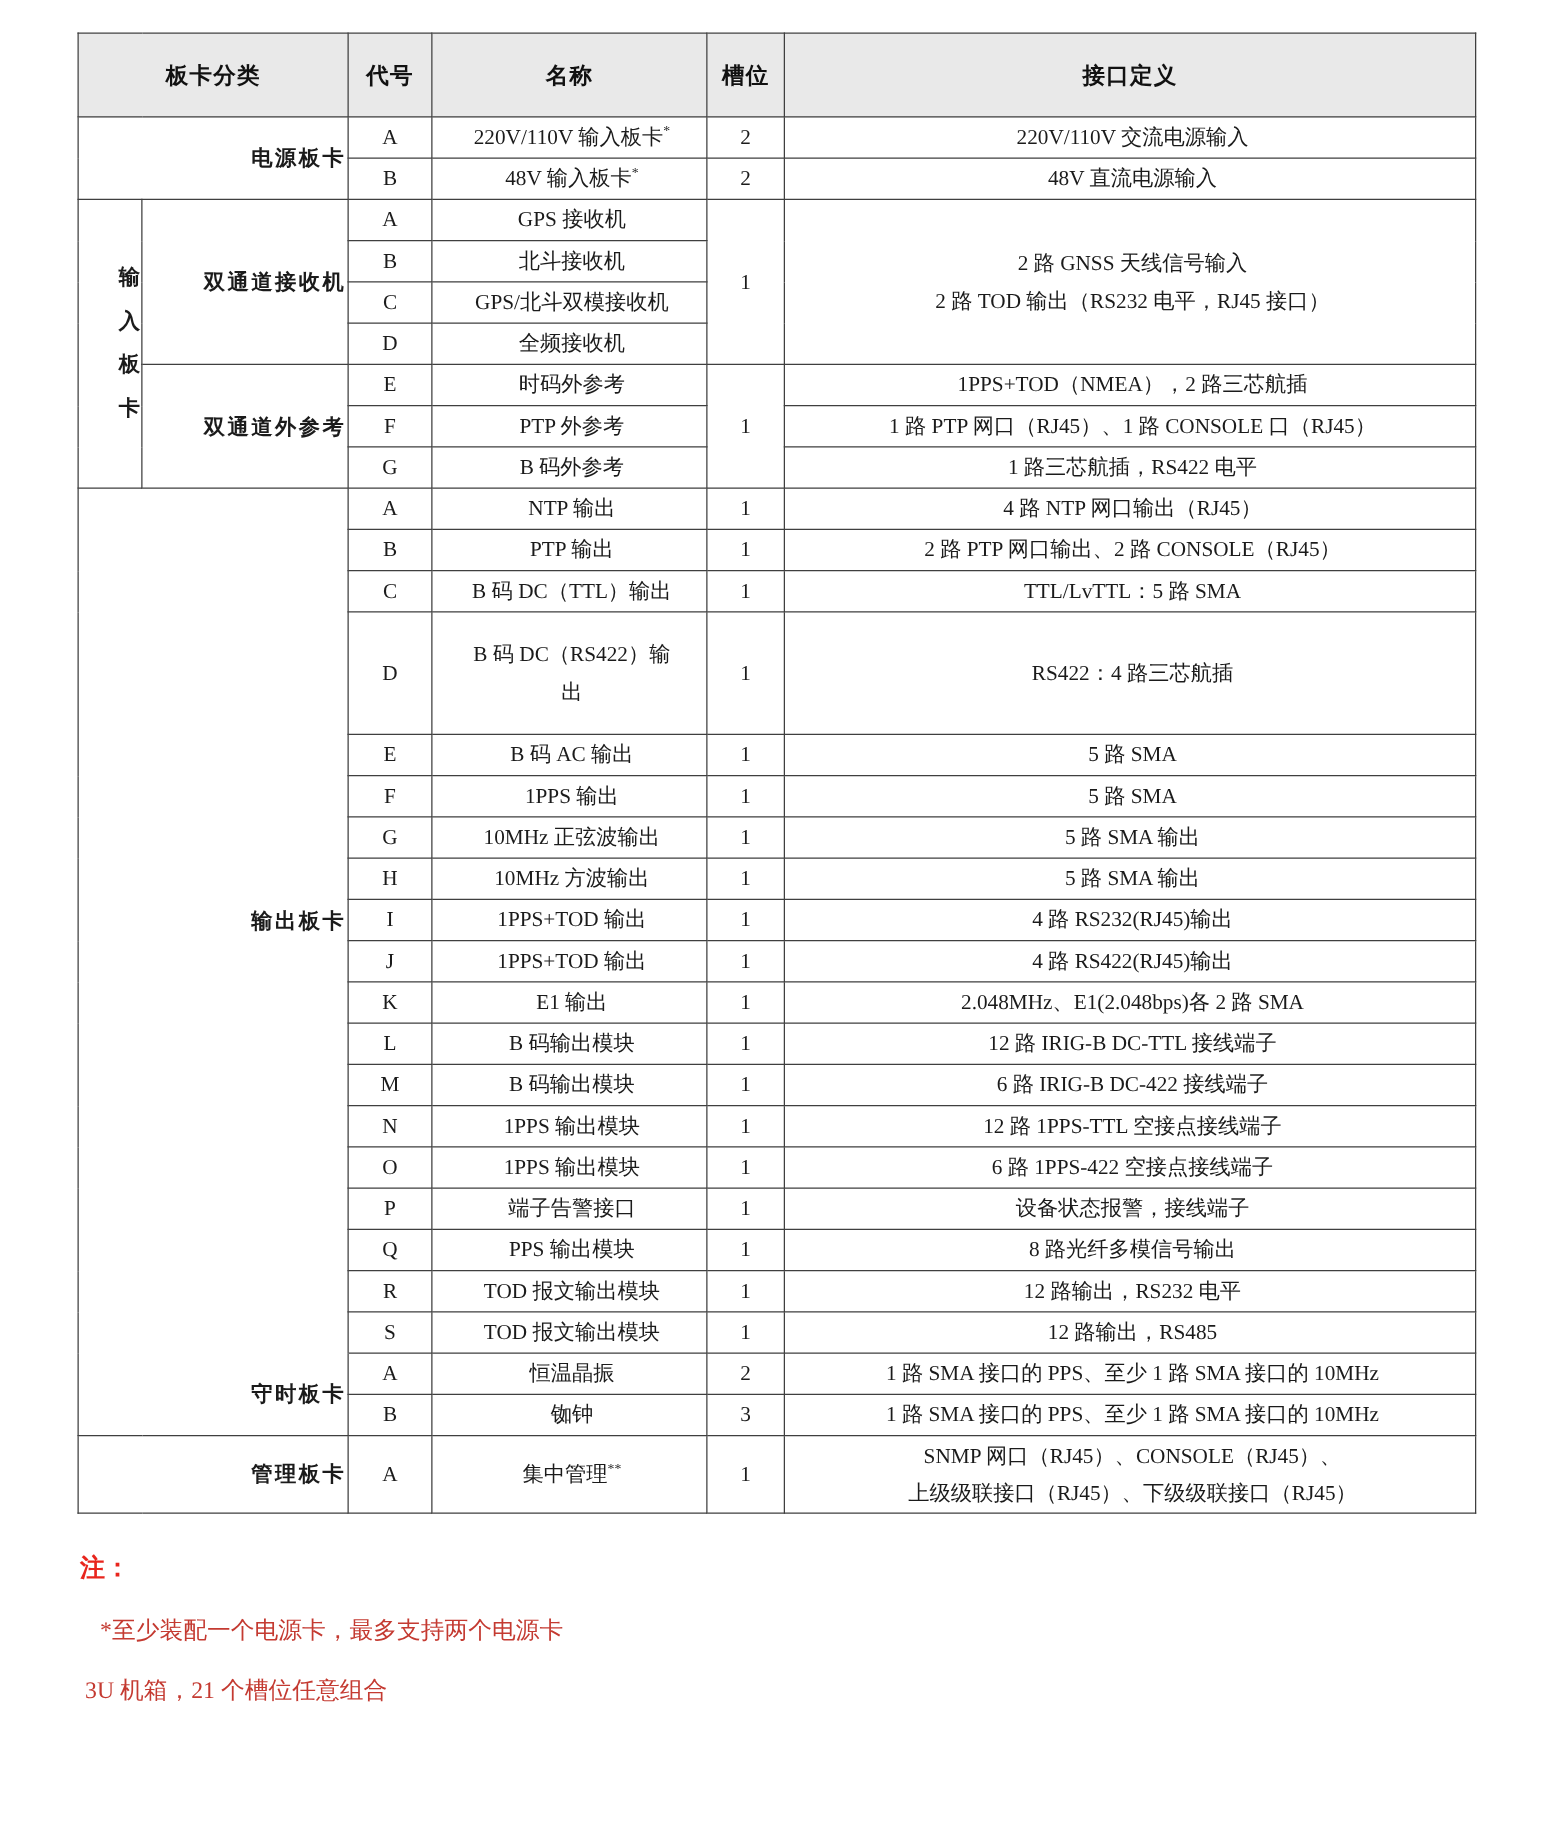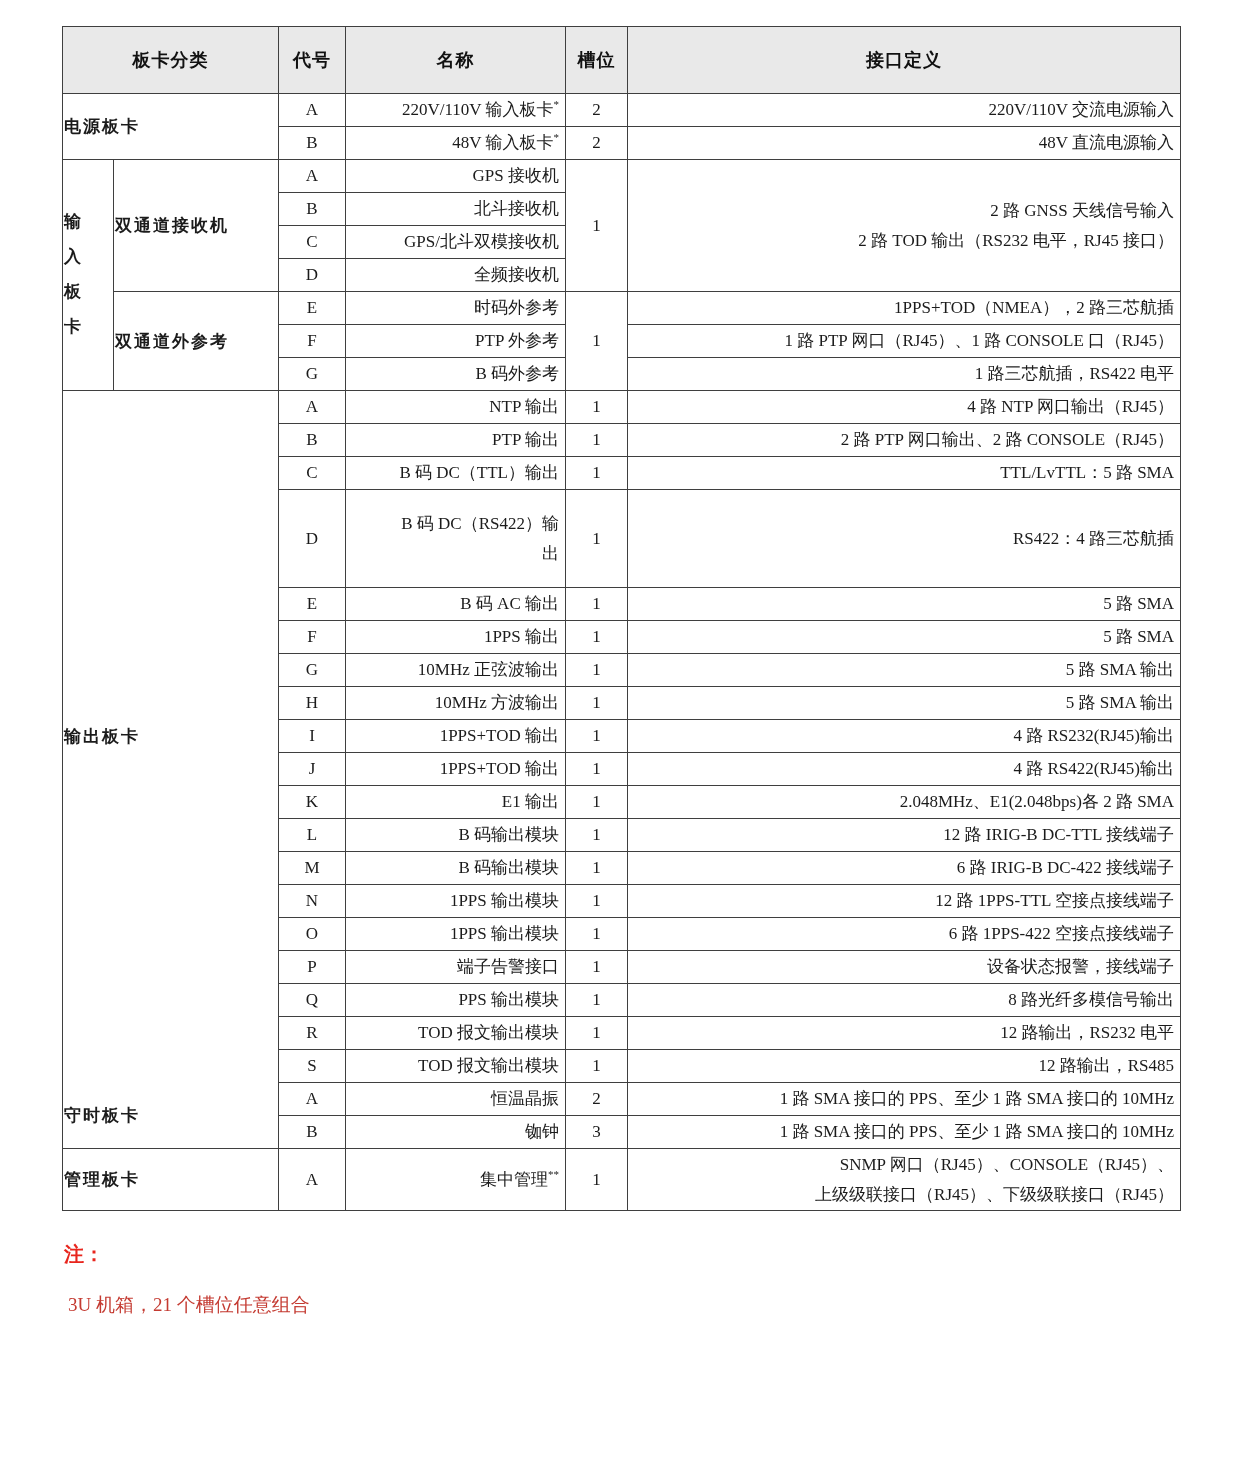--- a/index.html
+++ b/index.html
@@ -12,22 +12,22 @@
   col.c1{width:51px}col.c2{width:165px}col.c3{width:67px}
   col.c4{width:220px}col.c5{width:62px}col.c6{width:553px}
   th,td{border:1px solid #3f3f3f;}
   th{background:#e9e9e9;font-family:"Liberation Sans","DejaVu Sans",sans-serif;
      font-size:18px;font-weight:700;color:#111;height:64px;letter-spacing:1px;}
   tr{height:33px;}
   tr.tall{height:98px;}
   tr.mgmt{height:62px;padding-left:24px;}
   td{font-size:17px;vertical-align:middle;}
   .code,.slot{text-align:center;}
-  .name,.iface{padding:0 6px 0 10px;white-space:pre-line;line-height:30px;text-align:right;}
-  .cat{text-align:left;font-family:"Liberation Sans","DejaVu Sans",sans-serif;
+  .name,.iface{padding:0 6px 0 10px;white-space:pre-line;line-height:30px;text-align:center;}
+  .cat{text-align:right;font-family:"Liberation Sans","DejaVu Sans",sans-serif;
        font-weight:600;font-size:17px;letter-spacing:2px;}
   .nobot{border-bottom:none;}
   .notop{border-top:none;}
   .vtext{display:inline-block;width:1.3em;word-break:break-all;line-height:2.05;letter-spacing:0;}
   sup{font-size:11px;line-height:0;}
   .notes{margin:30px 0 0 2px;}
   .note-head{font-family:"Liberation Sans","DejaVu Sans",sans-serif;font-weight:700;
              font-size:20px;color:#e8251d;margin:0 0 26px 0;}
   .note-item{color:#c43a31;font-size:19px;margin:0 0 25px 16px;line-height:1.2;}
   .note-item.flush{margin-left:4px;margin-bottom:0;}
@@ -248,16 +248,17 @@
       <td class="name"><span>集中管理</span><sup>**</sup></td>
       <td class="slot">1</td>
       <td class="iface">SNMP 网口（RJ45）、CONSOLE（RJ45）、
 上级级联接口（RJ45）、下级级联接口（RJ45）</td>
     </tr>
   </tbody>
     </table>
 
   <div class="notes">
     <div class="note-head">注：</div>
+    <div class="note-item">*至少装配一个电源卡，最多支持两个电源卡</div>
     <div class="note-item flush">3U 机箱，21 个槽位任意组合</div>
   </div>
 
 </div>
 
 </body></html>

